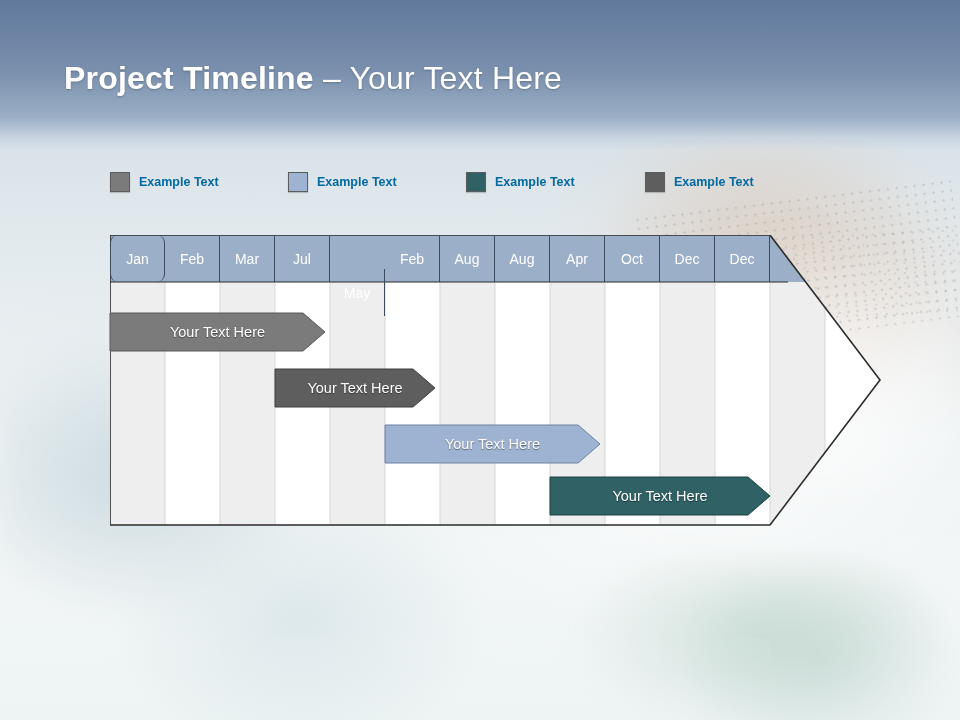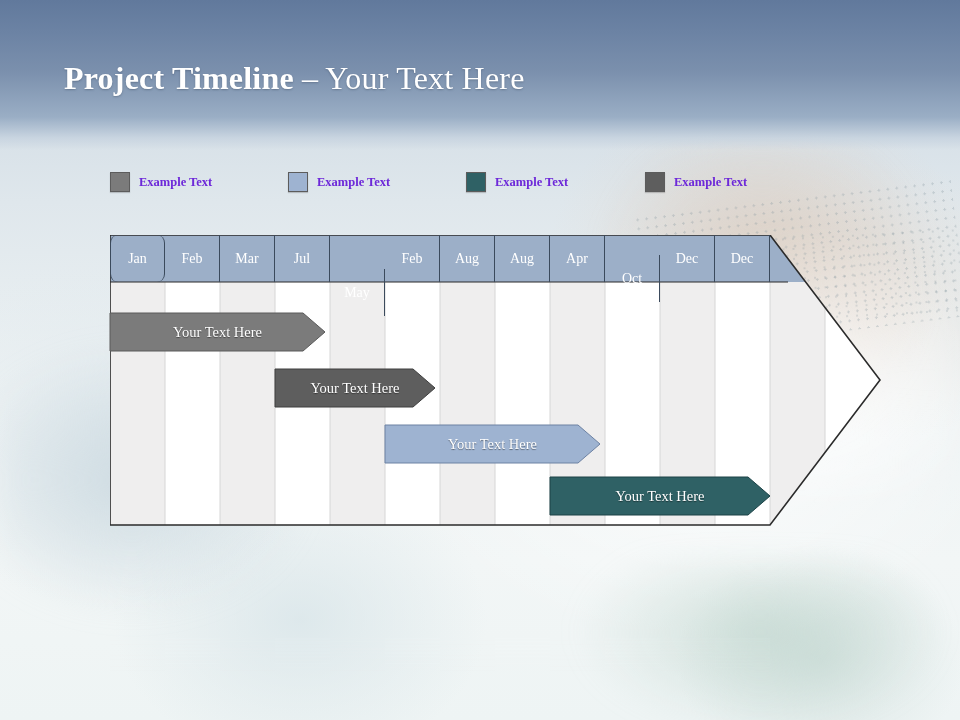--- a/index.html
+++ b/index.html
@@ -1,21 +1,21 @@
 <!DOCTYPE html>
 <html><head>
 <meta charset="utf-8">
 <style>
   html,body{margin:0;padding:0;}
   body{
     width:960px;height:720px;overflow:hidden;
     font-family:"Liberation Sans", sans-serif;
     background:#eef3f5;
   }
-  #slide{position:relative;width:960px;height:720px;overflow:hidden;font-family:Liberation Serif, serif;}
+  #slide{position:relative;width:960px;height:720px;overflow:hidden;}
 
   
   .bg-base{position:absolute;inset:0;
     background:
       radial-gradient(ellipse 300px 220px at 760px 250px, rgba(228,214,201,.55), rgba(228,214,201,0) 70%),
       radial-gradient(ellipse 260px 200px at 880px 300px, rgba(233,223,213,.5), rgba(233,223,213,0) 70%),
       radial-gradient(ellipse 420px 300px at 700px 430px, rgba(255,255,255,.75), rgba(255,255,255,0) 72%),
       radial-gradient(ellipse 300px 260px at 120px 430px, rgba(226,234,238,.8), rgba(226,234,238,0) 70%),
       radial-gradient(ellipse 260px 200px at 300px 620px, rgba(215,228,232,.75), rgba(215,228,232,0) 72%),
       radial-gradient(ellipse 200px 160px at 820px 660px, rgba(206,222,218,.7), rgba(206,222,218,0) 72%),
@@ -50,21 +50,21 @@
     font-size:32px;color:#ffffff;letter-spacing:.2px;
     text-shadow:0 1px 2px rgba(40,55,75,.35);}
   .header-title .b{font-weight:bold;}
   .header-title .n{font-weight:normal;}
 
   
   .legend{position:absolute;left:110px;top:170px;width:720px;height:24px;}
   .legend-item{position:absolute;top:0;height:24px;display:flex;align-items:center;gap:9px;}
   .sw{width:20px;height:20px;border:1px solid #5c5c5c;box-sizing:border-box;
       box-shadow:0 1px 1px rgba(0,0,0,.18);}
-  .legend-label{font-size:12.5px;font-weight:bold;color:#6d28d9;white-space:nowrap;}
+  .legend-label{font-size:12.5px;font-weight:bold;color:#0369a1;white-space:nowrap;}
 
   
   .chart{position:absolute;left:110px;top:235px;width:770px;height:290px;}
   .arrow-svg{position:absolute;left:0;top:0;}
 
   .monthrow{position:absolute;left:0;top:0;width:660px;height:47px;}
   .month{position:absolute;top:0;height:47px;width:55px;
     display:flex;align-items:center;justify-content:center;
     color:#ffffff;font-size:14px;
     border-right:1px solid #3b4a5c;box-sizing:border-box;}
@@ -176,21 +176,21 @@
     <div class="monthrow" id="monthrow">
         <div class="month" style="left: 0px; border-radius: 8px;">Jan</div>
         <div class="month" style="left: 55px;">Feb</div>
         <div class="month" style="left: 110px;">Mar</div>
         <div class="month" style="left: 165px;">Jul</div>
         <div class="month" style="left: 220px; margin-top: 34px;">May</div>
         <div class="month" style="left: 275px;">Feb</div>
         <div class="month" style="left: 330px;">Aug</div>
         <div class="month" style="left: 385px;">Aug</div>
         <div class="month" style="left: 440px;">Apr</div>
-        <div class="month" style="left: 495px; margin-top: 20px;">Oct</div>
+        <div class="month" style="left: 495px;">Oct</div>
         <div class="month" style="left: 550px;">Dec</div>
         <div class="month" style="left: 605px;">Dec</div>
       </div>
 
     <div class="barslayer" id="barslayer">
         <div class="bar" style="left: 0px; top: 62px; width: 215px;">
           <svg width="215" height="38">
             <polygon points="0,0 193,0 215,19 193,38 0,38" fill="#7b7b7b" stroke="#5a5a5a" stroke-width="1"></polygon>
           </svg>
           <div class="bar-label" style="color: rgb(255, 255, 255); padding-right: 14px;">Your  Text Here</div>

